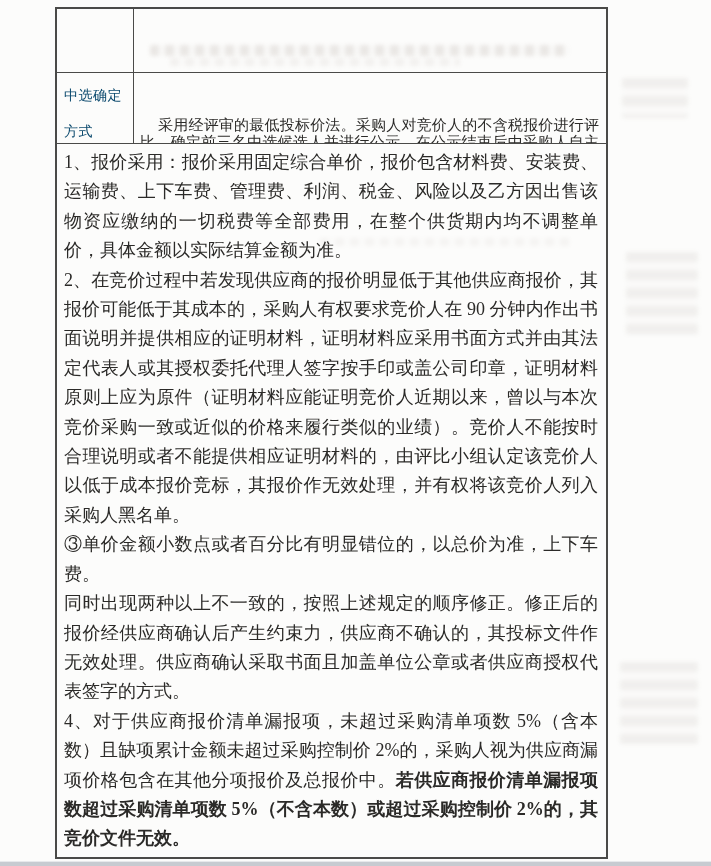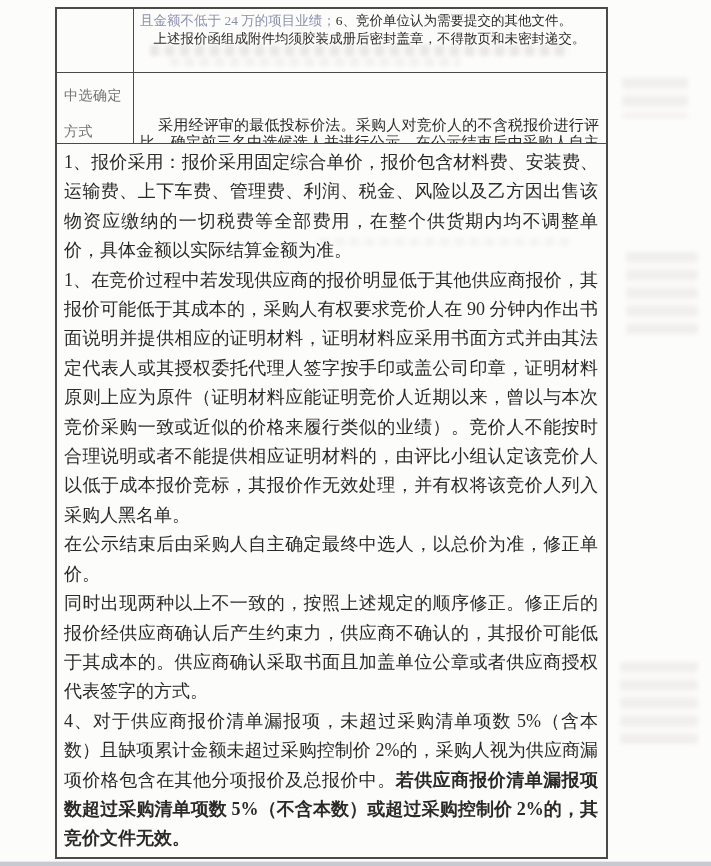--- a/index.html
+++ b/index.html
@@ -15,21 +15,21 @@
     border:2px solid #4a4a48;box-sizing:border-box;
     display:flex;flex-direction:column;
   }
   .t-row{display:flex;flex:0 0 auto;overflow:hidden;}
   .t-row + .t-row{border-top:1px solid #4a4a48;}
   .row-cont{height:63px;}
   .row-method{height:70px;}
   .row-quote{flex:1 1 auto;}
   .cell-label{
     flex:0 0 77px;border-right:1px solid #4a4a48;box-sizing:border-box;
-    font-size:14px;color:#737373;overflow:hidden;
+    font-size:14px;color:#0c4a6e;overflow:hidden;
   }
   .cell-body{flex:1 1 auto;box-sizing:border-box;overflow:hidden;}
   
   .row-cont .cell-body{padding:3px 7px 0 6px;font-size:13.5px;line-height:18px;}
   .hl-blue{color:#8b90ad;}
   .cont-line2{text-indent:1em;}
   
   .row-method .cell-label{padding:5px 0 0 7px;line-height:36px;letter-spacing:.5px;}
   .row-method .cell-body{
     padding:2px 7px 0 6px;font-size:15px;line-height:17.4px;
@@ -62,39 +62,35 @@
 </style>
 </head>
 <body>
 
 <div class="page">
 
   <div class="doc-table">
 
     <div class="t-row row-cont">
       <div class="cell-label"></div>
-      <div class="cell-body">
-        <div><span class="hl-blue">且金额不低于 24 万的项目业绩；</span><span>6、竞价单位认为需要提交的其他文件。</span></div>
-        <div class="cont-line2">上述报价函组成附件均须胶装成册后密封盖章，不得散页和未密封递交。</div>
-      </div>
     </div>
 
     <div class="t-row row-method">
       <div class="cell-label">中选确定方式</div>
       <div class="cell-body">
         <p>采用经评审的最低投标价法。采购人对竞价人的不含税报价进行评比，确定前三名中选候选人并进行公示。在公示结束后由采购人自主确定最终中选人，达到优质采购的目的。评审时，若供应商 U 盘中的竞价文件电子版与纸质竞价文件不一致时，按照供应商提交的纸质竞价文件进行评比。</p>
       </div>
     </div>
 
     <div class="t-row row-quote">
       <div class="cell-body">
         <p>1、报价采用：报价采用固定综合单价，报价包含材料费、安装费、运输费、上下车费、管理费、利润、税金、风险以及乙方因出售该物资应缴纳的一切税费等全部费用，在整个供货期内均不调整单价，具体金额以实际结算金额为准。</p>
-        <p>1、在竞价过程中若发现供应商的报价明显低于其他供应商报价，其报价可能低于其成本的，采购人有权要求竞价人在 90 分钟内作出书面说明并提供相应的证明材料，证明材料应采用书面方式并由其法定代表人或其授权委托代理人签字按手印或盖公司印章，证明材料原则上应为原件（证明材料应能证明竞价人近期以来，曾以与本次竞价采购一致或近似的价格来履行类似的业绩）。竞价人不能按时合理说明或者不能提供相应证明材料的，由评比小组认定该竞价人以低于成本报价竞标，其报价作无效处理，并有权将该竞价人列入采购人黑名单。</p>
-        <p>在公示结束后由采购人自主确定最终中选人，以总价为准，修正单价。</p>
-        <p>同时出现两种以上不一致的，按照上述规定的顺序修正。修正后的报价经供应商确认后产生约束力，供应商不确认的，其报价可能低于其成本的。供应商确认采取书面且加盖单位公章或者供应商授权代表签字的方式。</p>
+        <p>2、在竞价过程中若发现供应商的报价明显低于其他供应商报价，其报价可能低于其成本的，采购人有权要求竞价人在 90 分钟内作出书面说明并提供相应的证明材料，证明材料应采用书面方式并由其法定代表人或其授权委托代理人签字按手印或盖公司印章，证明材料原则上应为原件（证明材料应能证明竞价人近期以来，曾以与本次竞价采购一致或近似的价格来履行类似的业绩）。竞价人不能按时合理说明或者不能提供相应证明材料的，由评比小组认定该竞价人以低于成本报价竞标，其报价作无效处理，并有权将该竞价人列入采购人黑名单。</p>
+        <p>③单价金额小数点或者百分比有明显错位的，以总价为准，上下车费。</p>
+        <p>同时出现两种以上不一致的，按照上述规定的顺序修正。修正后的报价经供应商确认后产生约束力，供应商不确认的，其投标文件作无效处理。供应商确认采取书面且加盖单位公章或者供应商授权代表签字的方式。</p>
         <p><span>4、对于供应商报价清单漏报项，未超过采购清单项数 5%（含本数）且缺项累计金额未超过采购控制价 2%的，采购人视为供应商漏项价格包含在其他分项报价及总报价中。</span><span class="bold">若供应商报价清单漏报项数超过采购清单项数 5%（不含本数）或超过采购控制价 2%的，其竞价文件无效。</span></p>
       </div>
     </div>
 
   </div>
 
   <div class="ghost" style="left:150px;top:45px;width:420px;height:11px;"></div>
   <div class="ghost" style="left:170px;top:58px;width:290px;height:8px;opacity:.3;"></div>
   <div class="ghost-v" style="left:622px;top:78px;width:66px;height:40px;"></div>
   <div class="ghost-v" style="left:626px;top:252px;width:72px;height:84px;"></div>

